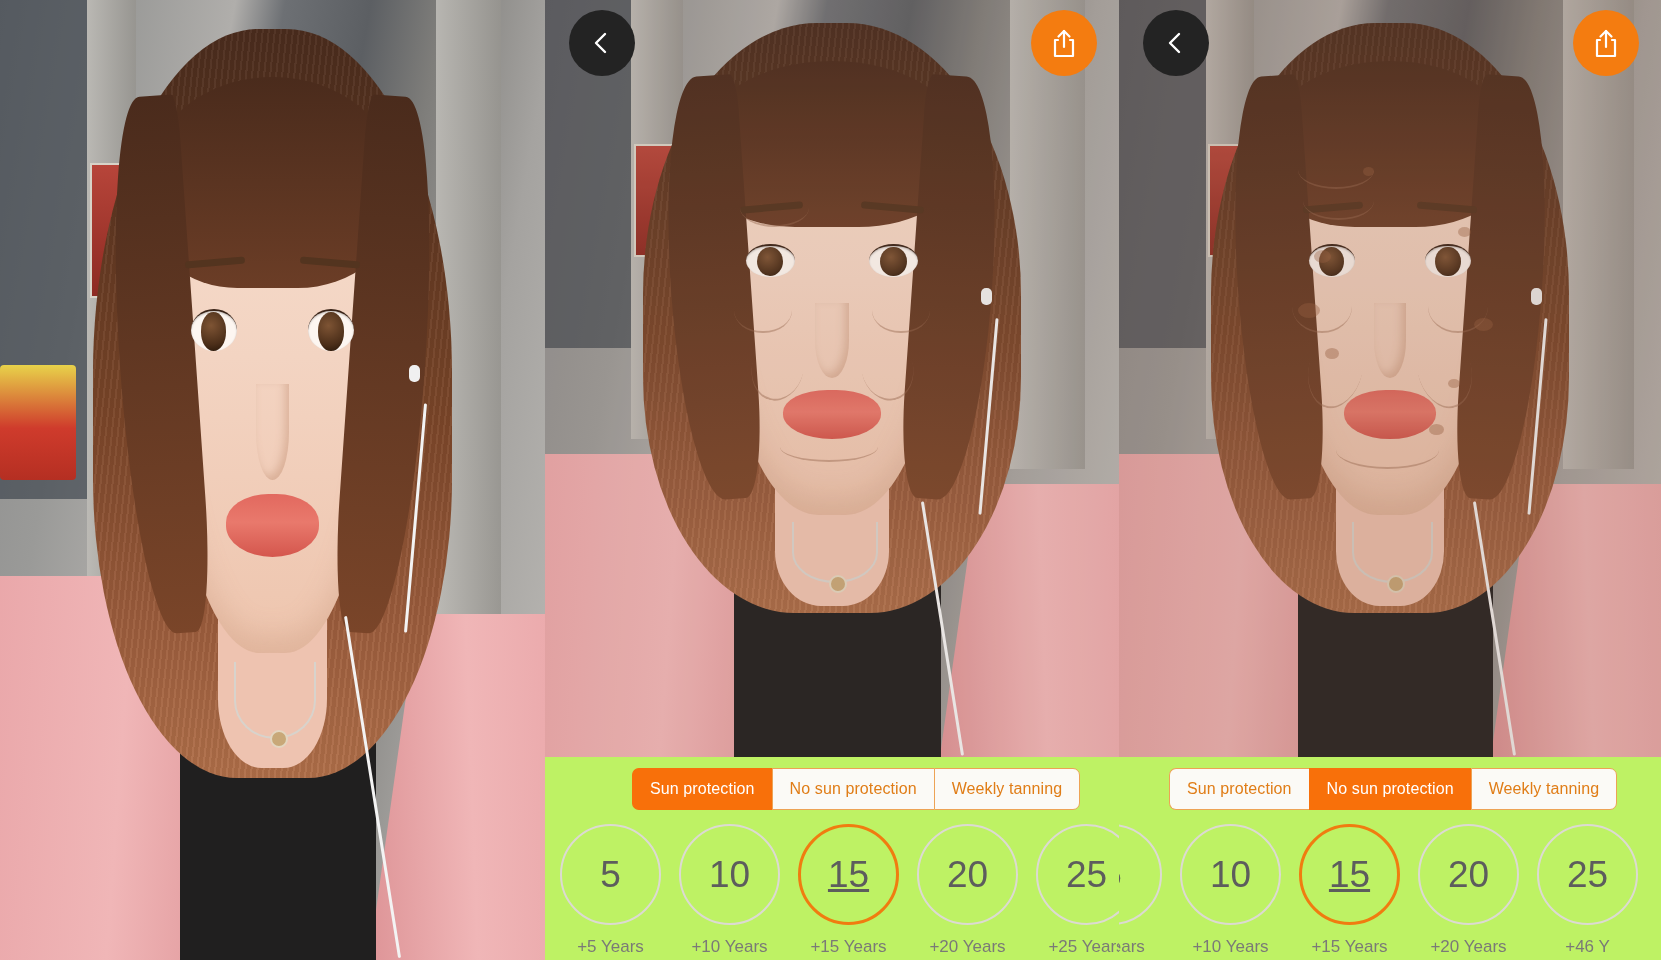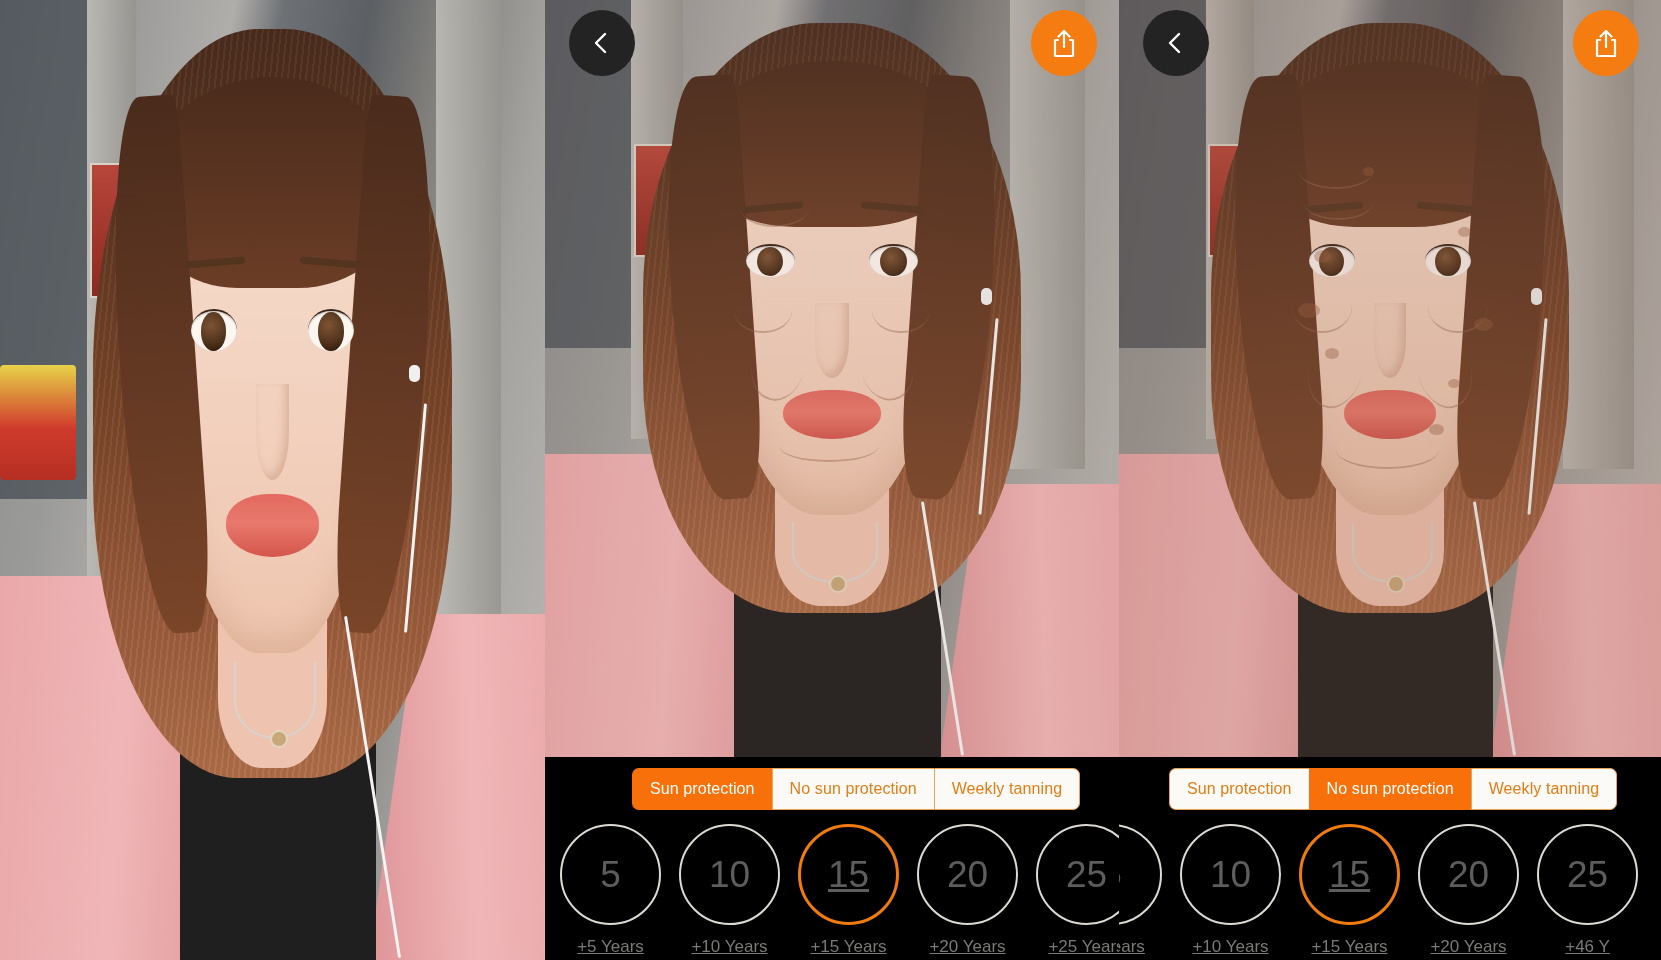--- a/index.html
+++ b/index.html
@@ -197,21 +197,21 @@
     cursor: pointer;
   }
   .back-btn { left: 24px; top: 10px; background: #232323; }
   .share-btn { right: 22px; top: 10px; background: #f47c10; }
 
   
   .controls {
     position: absolute;
     left: 0; top: 757px;
     width: 100%; height: 203px;
-    background: #000000;
+    background: #bef264;
   }
   .seg {
     position: absolute;
     top: 11px;
     display: flex;
     height: 42px;
     white-space: nowrap;
   }
   .panel-2 .seg { left: 87px; }
   .panel-3 .seg { left: 50px; }
@@ -264,21 +264,20 @@
     font-weight: 300;
   }
   .year-item.selected .year-circle {
     border: 3.5px solid #f07c10;
     text-decoration: underline;
   }
   .year-label {
     margin-top: 12px;
     font-size: 17px;
     color: #7a7a77;
-    text-decoration: underline;
   }
 </style>
 </head>
 <body>
 
 <div class="screens">
 
   <div class="panel panel-1">
     <div class="photo">
       <div class="photo-inner">

